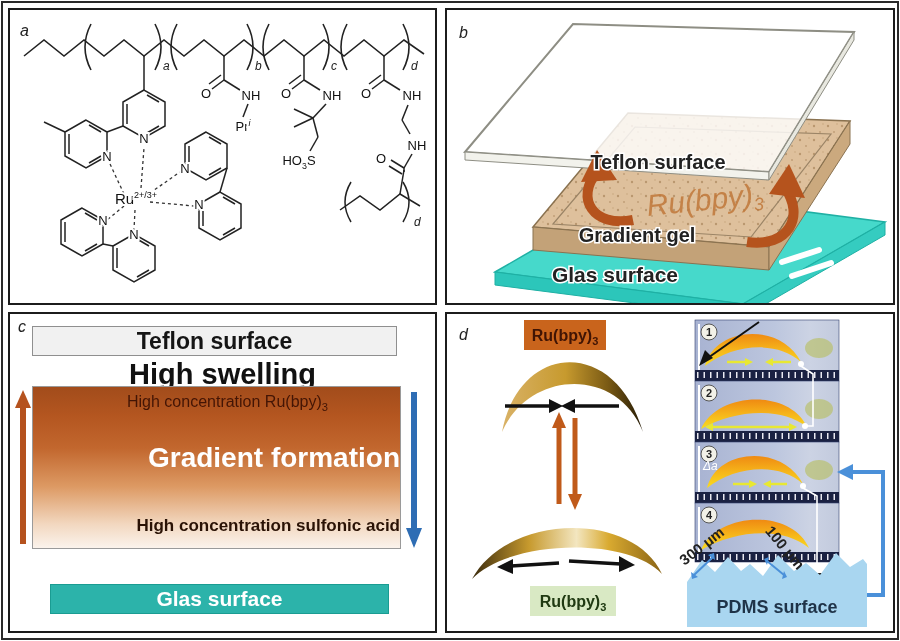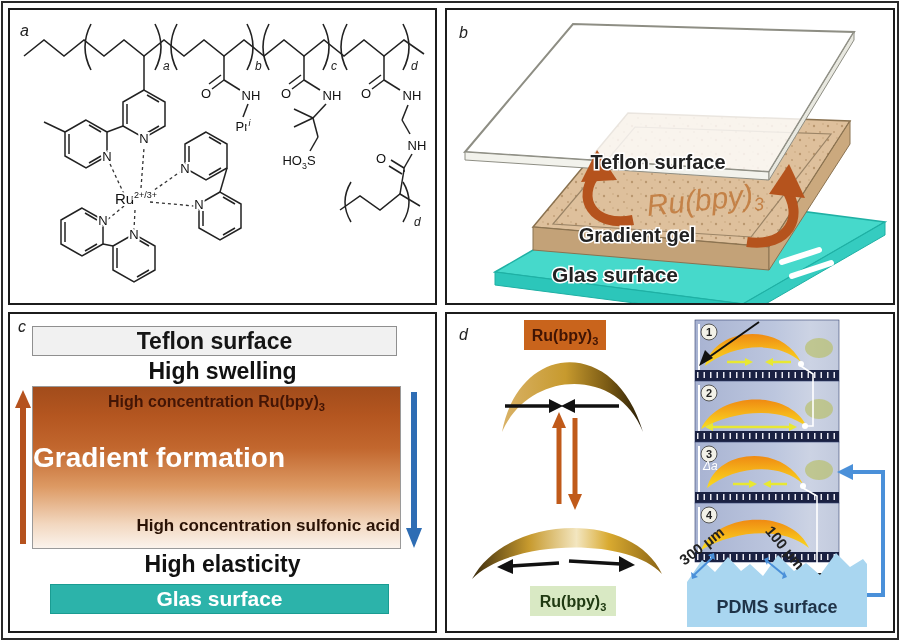--- a/index.html
+++ b/index.html
@@ -11,27 +11,27 @@
   #panel-a{left:8px;top:8px;width:429px;height:297px;}
   #panel-b{left:445px;top:8px;width:450px;height:297px;}
   #panel-c{left:8px;top:312px;width:429px;height:321px;}
   #panel-d{left:445px;top:312px;width:450px;height:321px;}
   .pletter{position:absolute;left:8px;top:4px;font-style:italic;font-size:16px;color:#222;}
   
   .pc-teflon{position:absolute;left:22px;top:12px;width:363px;height:28px;background:#f1f1f1;
              border:1px solid #8f8f8f;display:flex;align-items:center;justify-content:center;
              font-size:23px;font-weight:600;color:#151515;}
   .pc-swell,.pc-elastic{position:absolute;left:0;width:100%;text-align:center;
-             font-size:23px;font-weight:700;color:#111;}
+             font-size:29px;font-weight:700;color:#111;}
   .pc-swell{top:44px;}
   .pc-elastic{top:237px;}
   .pc-gradbox{position:absolute;left:22px;top:72px;width:367px;height:161px;border:1px solid #9a9a9a;
              background:linear-gradient(180deg,#a24c1b 0%,#b45620 18%,#c2672e 38%,#dd9a64 62%,#f2d7bf 85%,#fbf3ec 100%);}
-  .pc-conc-top{position:absolute;top:6px;width:100%;text-align:center;font-size:16px;font-weight:700;color:#431505;}
-  .pc-gradlabel{position:absolute;top:55px;width:100%;text-align:left;font-size:28px;font-weight:600;color:#fff;}
+  .pc-conc-top{position:absolute;top:6px;width:100%;text-align:center;font-size:16px;font-weight:400;color:#431505;padding-left:11px;}
+  .pc-gradlabel{position:absolute;top:55px;width:100%;text-align:right;font-size:28px;font-weight:600;color:#fff;}
   .pc-conc-bot{position:absolute;bottom:12px;width:100%;text-align:right;font-size:17px;font-weight:600;color:#2a1205;}
   .pc-glas{position:absolute;left:40px;top:270px;width:337px;height:28px;background:#2cb3aa;
            border:1px solid #1a9c92;display:flex;align-items:center;justify-content:center;
            font-size:21px;font-weight:600;color:#fff;}
   .arrow-svg{position:absolute;}
   sub{font-size:70%;}
   svg text{font-family:"Liberation Sans",sans-serif;}
 </style>
 </head>
 <body>
@@ -222,21 +222,20 @@
       <div class="pc-conc-bot">High concentration sulfonic acid</div>
     </div>
     <svg class="arrow-svg" style="left:3px;top:74px;" width="20" height="160">
       <line x1="10" y1="156" x2="10" y2="16" stroke="#b5521e" stroke-width="6"></line>
       <polygon points="2,20 10,2 18,20" fill="#b5521e"></polygon>
     </svg>
     <svg class="arrow-svg" style="left:394px;top:74px;" width="20" height="162">
       <line x1="10" y1="4" x2="10" y2="144" stroke="#2e6db4" stroke-width="6"></line>
       <polygon points="2,140 10,160 18,140" fill="#2e6db4"></polygon>
     </svg>
-    <div class="pc-elastic">High elasticity</div>
     <div class="pc-glas">
         <span>Glas surface</span>
       </div>
   </div>
 
   <div class="panel" id="panel-d">
     <svg width="446" height="317" viewBox="0 0 446 317">
       <defs>
         <linearGradient id="cresTop" x1="0" y1="0" x2="1" y2="0">
           <stop offset="0" stop-color="#d9b267"></stop>

